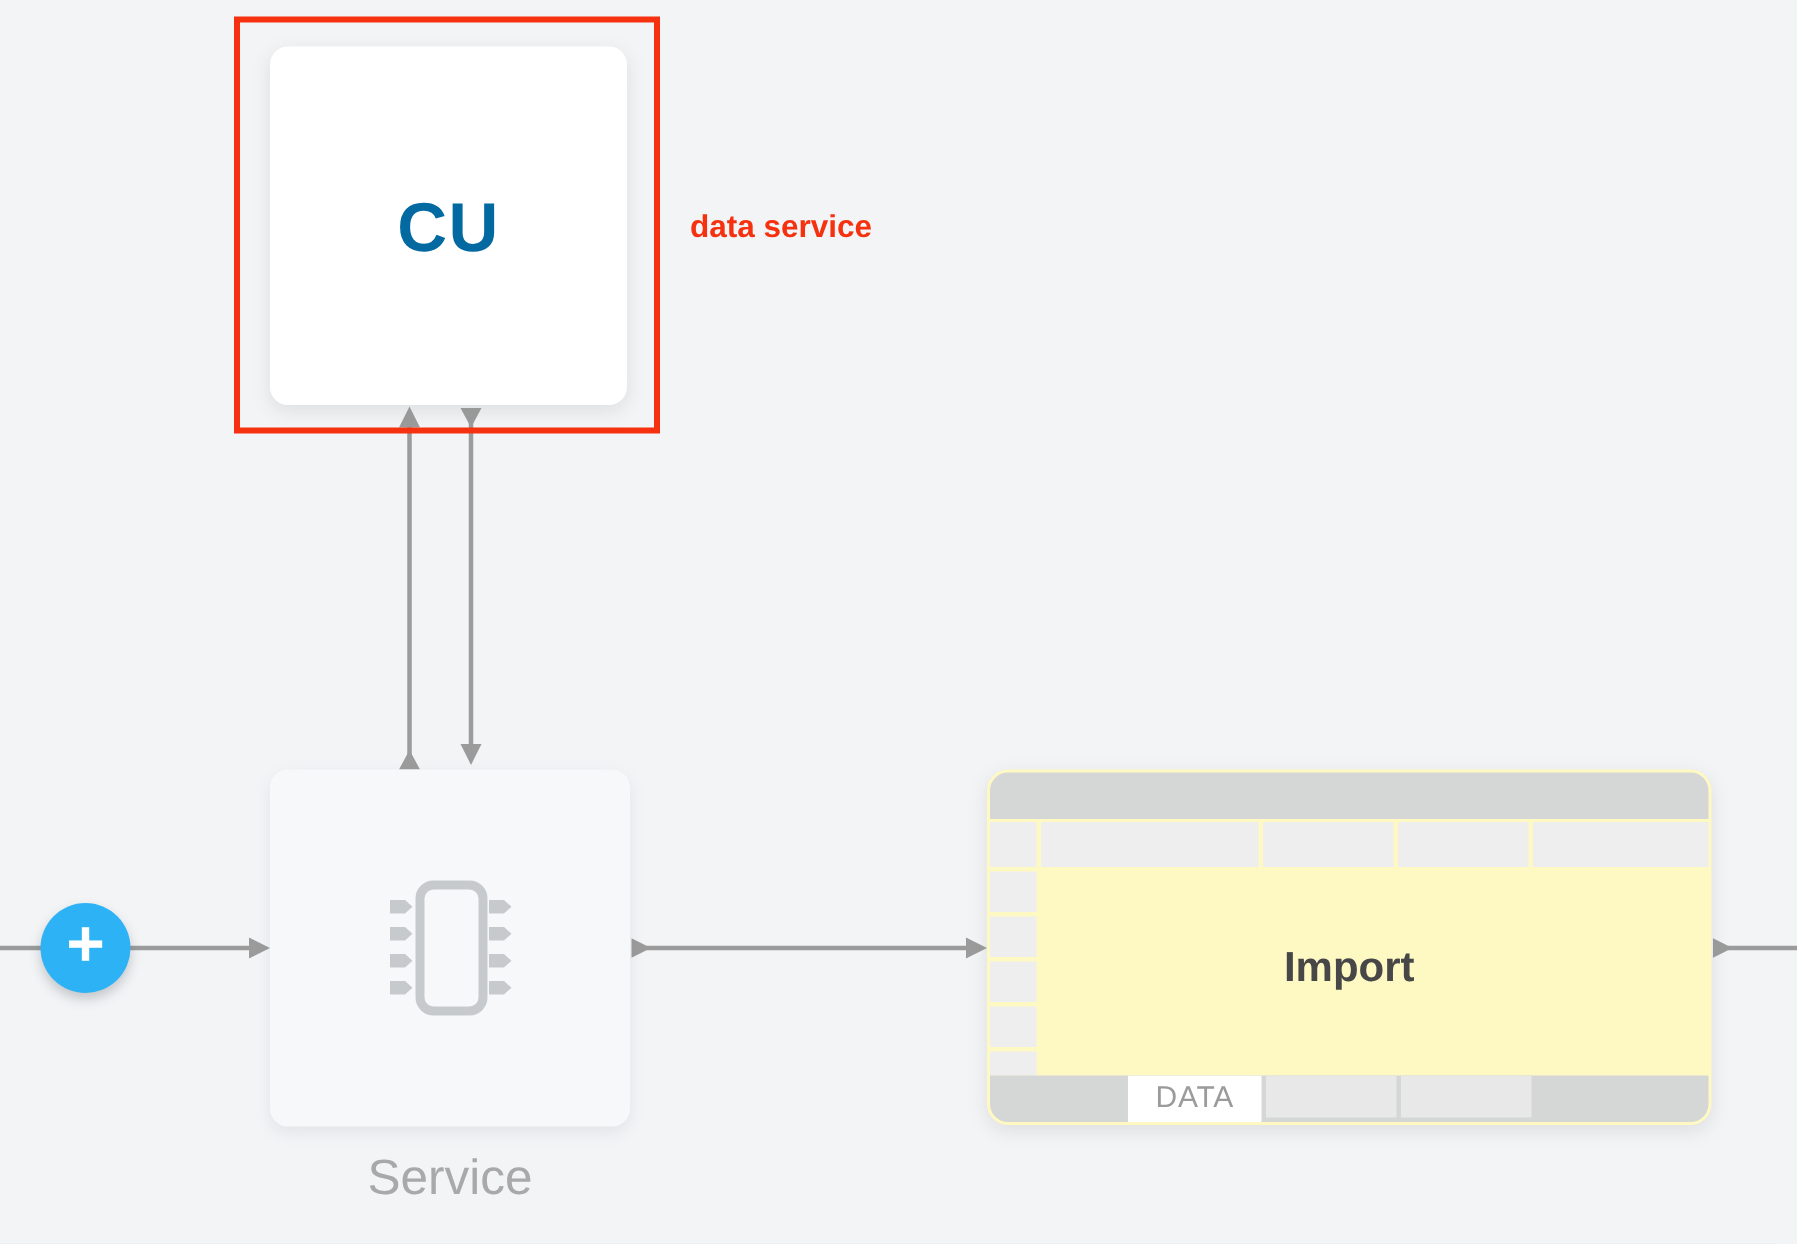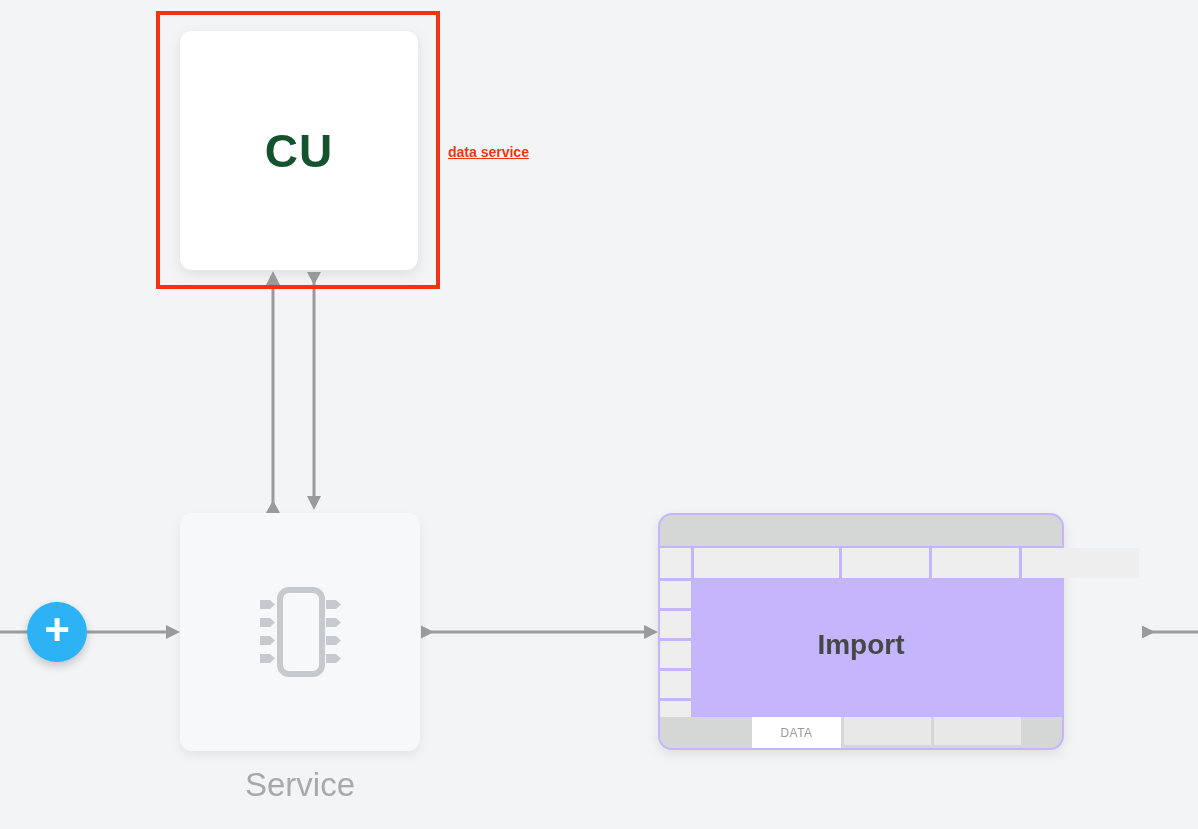--- a/index.html
+++ b/index.html
@@ -13,31 +13,31 @@
   .edge-line{stroke:#9b9b9b;stroke-width:3;fill:none;}
   .edge-head{fill:#9b9b9b;stroke:none;}
   
   .node-cu{
     position:absolute;left:180px;top:31px;width:238px;height:239px;
     background:#ffffff;border-radius:12px;
     box-shadow:0 4px 12px rgba(120,125,130,0.18);
     display:flex;align-items:center;justify-content:center;
   }
   .node-cu-label{
-    color:#14532d;font-size:46px;font-weight:600;letter-spacing:1px;
+    color:#0369a1;font-size:46px;font-weight:600;letter-spacing:1px;
   }
   
   .selection{
     position:absolute;left:156px;top:11px;width:284px;height:278px;
     border:4px solid #f53110;box-sizing:border-box;
   }
   
   .annotation{
-    position:absolute;left:448px;top:139px;height:26px;line-height:26px;
-    color:#f53110;font-size:14px;font-weight:bold;white-space:nowrap;text-decoration:underline;
+    position:absolute;left:460px;top:139px;height:26px;line-height:26px;
+    color:#f53110;font-size:21px;font-weight:bold;white-space:nowrap;
   }
   
   .add-btn{
     position:absolute;left:27px;top:602px;width:60px;height:60px;
     border-radius:50%;background:#2db3f5;
     box-shadow:0 4px 8px rgba(80,90,100,0.3);
     display:flex;align-items:center;justify-content:center;
   }
   .add-btn-glyph{
     color:#ffffff;font-size:44px;font-weight:bold;line-height:1;
@@ -49,42 +49,42 @@
     background:#f7f8fa;border-radius:12px;
     box-shadow:0 4px 10px rgba(120,125,130,0.12);
     display:flex;align-items:center;justify-content:center;
   }
   .node-service-label{
     position:absolute;left:180px;top:766px;width:240px;
     text-align:center;color:#a9a9a9;font-size:33px;
   }
   
   .node-import{
-    position:absolute;left:658px;top:513px;width:406px;height:237px;
-    background:#c4b5fd;border-radius:14px;
+    position:absolute;left:658px;top:513px;width:483px;height:237px;
+    background:#fef9c3;border-radius:14px;
     box-shadow:0 4px 12px rgba(120,125,130,0.18);
   }
   .ss-toolbar{
     position:absolute;left:2px;top:2px;right:2px;height:31px;
     background:#d5d6d6;border-radius:12px 12px 0 0;
   }
   .ss-cell{position:absolute;background:#eeeeef;}
   .ss-title{
     position:absolute;left:0;right:0;top:62px;height:140px;
     display:flex;align-items:center;justify-content:center;
     color:#474747;font-size:28px;font-weight:600;
   }
   .ss-tabbar{
     position:absolute;left:2px;bottom:2px;right:2px;height:31px;
     background:#d5d6d6;border-radius:0 0 12px 12px;overflow:hidden;
   }
   .ss-tab-active{
     position:absolute;left:92px;top:0;width:89px;height:31px;background:#ffffff;
     display:flex;align-items:center;justify-content:center;
-    color:#9b9b9b;font-size:12px;letter-spacing:0.5px;
+    color:#9b9b9b;font-size:20px;letter-spacing:0.5px;
   }
   .ss-tab{
     position:absolute;top:0;height:28px;background:#e8e8e8;
   }
 </style>
 </head>
 <body>
 
 <div class="canvas">
 

